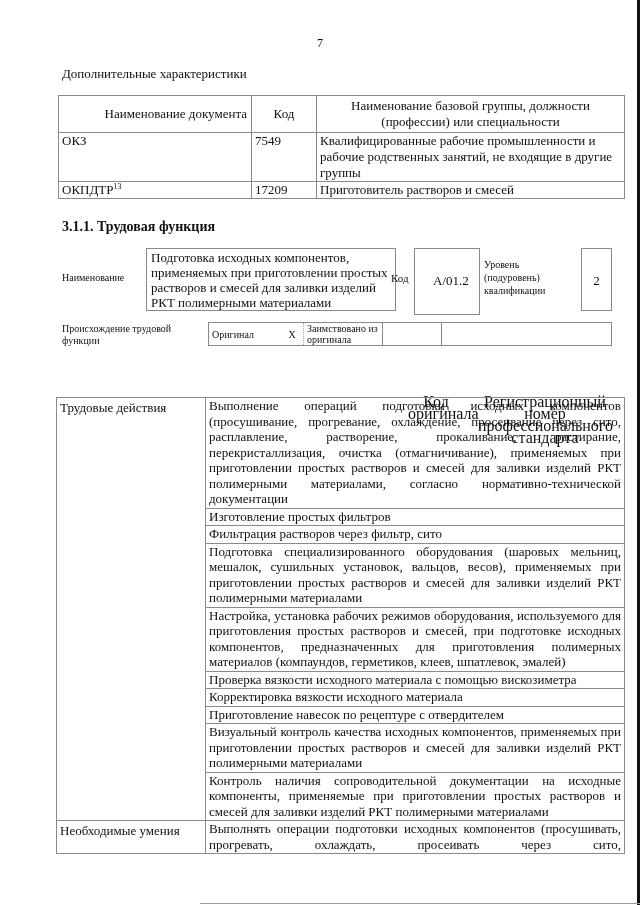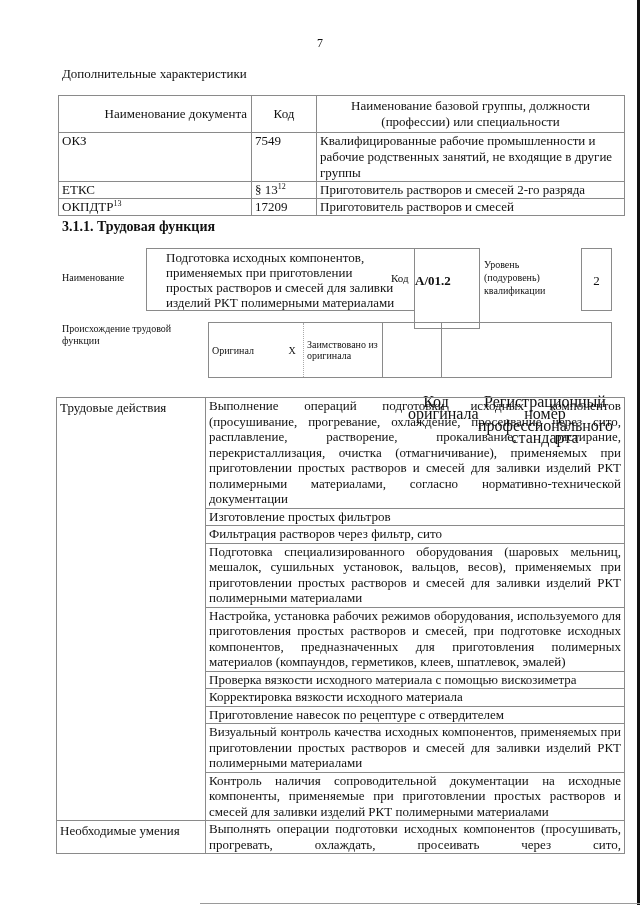--- a/index.html
+++ b/index.html
@@ -18,28 +18,28 @@
   .add-table th { vertical-align: middle; text-align: center; padding: 2px 4px; }
   .add-table td { padding: 0 3px; }
   .add-table .c1 { width: 184px; text-align: right; }
   .add-table .c2 { width: 56px; }
   sup { font-size: 8px; line-height: 0; }
 
   .tf-heading { position: absolute; top: 219px; left: 62px; font-size: 14px; font-weight: bold; }
 
   .lbl-small { position: absolute; font-size: 10px; line-height: 12px; }
   .box { position: absolute; border: 1px solid #8a8a8a; box-sizing: border-box; }
-  .name-box { left: 146px; top: 248px; width: 269px; height: 63px; font-size: 13px; line-height: 15px; padding: 1px 19px; }
+  .name-box { left: 146px; top: 248px; width: 250px; height: 63px; font-size: 13px; line-height: 15px; padding: 1px 4px; }
   .kod-label { left: 391px; top: 272px; font-size: 11px; }
-  .kod-box { left: 414px; top: 248px; width: 66px; height: 81px; font-size: 13px; padding: 24px 0 0 0; font-weight: bold; }
+  .kod-box { left: 414px; top: 248px; width: 66px; height: 67px; font-size: 13px; padding: 24px 0 0 18px; }
   .level-label { left: 484px; top: 258px; width: 80px; text-align: left; font-size: 10px; line-height: 13px; }
   .level-box { left: 581px; top: 248px; width: 31px; height: 63px; font-size: 13px; text-align: center; padding-top: 24px; }
 
   .origin-row { position: absolute; left: 208px; top: 322px; width: 404px; height: 24px; }
-  .origin-row td { height: 22px; font-size: 10px; line-height: 11px; vertical-align: middle; padding: 16px 3px; }
+  .origin-row td { height: 22px; font-size: 10px; line-height: 11px; vertical-align: middle; padding: 0 3px; }
   .orig-x { font-size: 14px; text-align: center; }
   .under-label { position: absolute; font-size: 16px; line-height: 12px; text-align: center; margin-top: 48px; }
 
   .main-table { position: absolute; top: 397px; left: 56px; width: 569px; font-size: 13px; line-height: 15.5px; }
   .main-table td.lbl { width: 142px; padding: 2px 3px; }
   .main-table td.txt { text-align: justify; padding: 0 3px 1px 3px; }
   .bottom-rule { position: absolute; top: 903px; left: 200px; width: 440px; height: 1px; background: #9a9a9a; }
 </style>
 </head>
 <body>
@@ -52,25 +52,20 @@
   <tbody>
       <tr>
     <th class="c1">Наименование документа</th>
     <th class="c2">Код</th>
     <th>Наименование базовой группы, должности (профессии) или специальности</th>
   </tr>
   <tr>
     <td><span>ОКЗ</span></td>
     <td><span>7549</span></td>
     <td>Квалифицированные рабочие промышленности и рабочие родственных занятий, не входящие в другие группы</td>
-  </tr>
-  <tr>
-    <td><span>ЕТКС</span></td>
-    <td><span>§ 13</span><sup>12</sup></td>
-    <td>Приготовитель растворов и смесей 2-го разряда</td>
   </tr>
   <tr>
     <td><span>ОКПДТР</span><sup>13</sup></td>
     <td><span>17209</span></td>
     <td>Приготовитель растворов и смесей</td>
   </tr>
 </tbody>
   </table>
 
 <div class="tf-heading">3.1.1. Трудовая функция</div>

